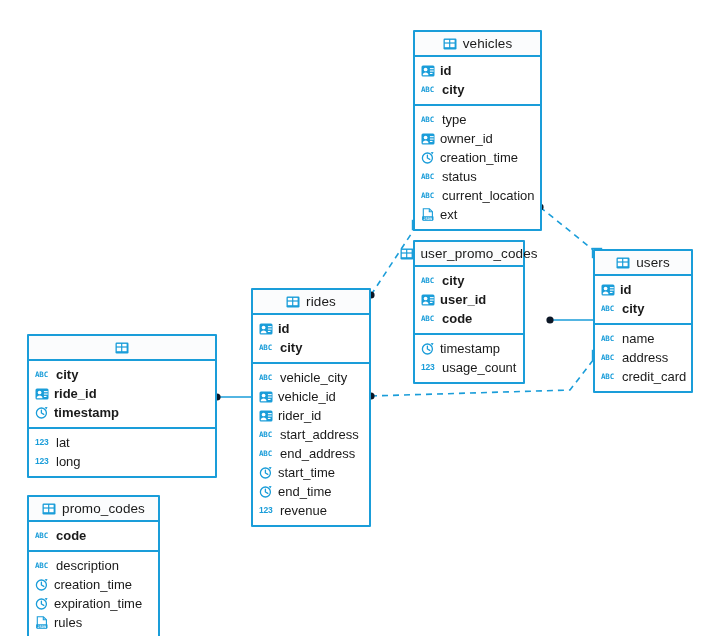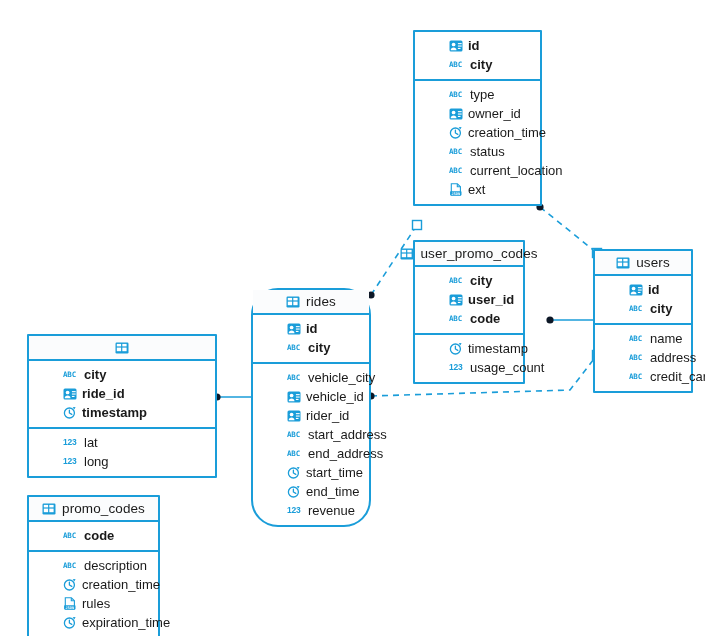--- a/index.html
+++ b/index.html
@@ -27,21 +27,21 @@
     gap:6px;
     padding:0 6px;
   }
   .tname{
     font-size:13.5px;color:#1a1a1a;letter-spacing:.1px;white-space:nowrap;
   }
   .section{padding:4px 0 5px 0;}
   .section.keys{border-bottom:2px solid #1a9dd9;}
   .row{
     display:flex;align-items:center;gap:5px;
-    height:19px;padding:0 5px 0 6px;white-space:nowrap;margin-left:28px;
+    height:19px;padding:0 5px 0 6px;white-space:nowrap;
   }
   .fname{font-size:13px;color:#1a1a1a;}
   .row.pk .fname{font-weight:bold;}
 
   
   .ic{flex:0 0 auto;display:inline-block;line-height:0;}
   .ic svg{display:block;}
   .abc{
     font-size:7.5px;font-weight:bold;color:#1a9dd9;
     letter-spacing:-.2px;line-height:1;
@@ -79,20 +79,32 @@
         <polyline points="371,396 570,390 597,355" fill="none" stroke="#1a9dd9" stroke-width="1.6" stroke-dasharray="6,5"></polyline>
         <circle cx="371" cy="396" r="3.6" fill="#0d1726"></circle>
         <rect x="592.5" y="350.5" width="9" height="9" fill="#ffffff" stroke="#1a9dd9" stroke-width="1.4"></rect>
       </g>
       <g>
         <polyline points="217,397 251,397" fill="none" stroke="#1a9dd9" stroke-width="1.6"></polyline>
         <circle cx="217" cy="397" r="3.6" fill="#0d1726"></circle>
       </g>
     </svg>
 <div class="table" style="left: 413px; top: 30px; width: 129px;">
+      <div class="thead">
+        <span class="ic">
+          <svg width="14" height="12" viewBox="0 0 14 12">
+            <rect x="0.5" y="0.5" width="13" height="11" rx="1.2" fill="#1a9dd9"></rect>
+            <rect x="1.8" y="1.9" width="4.3" height="2.5" fill="#ffffff"></rect>
+            <rect x="7.3" y="1.9" width="4.3" height="2.5" fill="#ffffff"></rect>
+            <rect x="1.8" y="5.6" width="4.3" height="3.6" fill="#ffffff"></rect>
+            <rect x="7.3" y="5.6" width="4.3" height="3.6" fill="#ffffff"></rect>
+          </svg>
+        </span>
+        <span class="tname">vehicles</span>
+      </div>
       <div class="section keys">
         <div class="row pk">
           <span class="ic">
             <svg width="14" height="12" viewBox="0 0 14 12">
               <rect x="0.5" y="0.5" width="13" height="11" rx="1.5" fill="#1a9dd9"></rect>
               <circle cx="4.6" cy="4.5" r="1.85" fill="#ffffff"></circle>
               <path d="M1.7 10.2c0-1.7 1.3-2.6 2.9-2.6s2.9 0.9 2.9 2.6z" fill="#ffffff"></path>
               <rect x="8.9" y="3.1" width="3.8" height="1.1" fill="#ffffff"></rect>
               <rect x="8.9" y="5.5" width="3.8" height="1.1" fill="#ffffff"></rect>
               <rect x="8.9" y="7.9" width="2.6" height="1.1" fill="#ffffff"></rect>
@@ -247,21 +259,21 @@
         <div class="row">
           <span class="ic abc">ABC</span>
           <span class="fname">address</span>
         </div>
         <div class="row">
           <span class="ic abc">ABC</span>
           <span class="fname">credit_card</span>
         </div>
       </div>
     </div>
-    <div class="table" style="left: 251px; top: 288px; width: 120px; border-radius: 27px;">
+    <div class="table" style="left: 251px; top: 288px; width: 120px;">
       <div class="thead">
         <span class="ic">
           <svg width="14" height="12" viewBox="0 0 14 12">
             <rect x="0.5" y="0.5" width="13" height="11" rx="1.2" fill="#1a9dd9"></rect>
             <rect x="1.8" y="1.9" width="4.3" height="2.5" fill="#ffffff"></rect>
             <rect x="7.3" y="1.9" width="4.3" height="2.5" fill="#ffffff"></rect>
             <rect x="1.8" y="5.6" width="4.3" height="3.6" fill="#ffffff"></rect>
             <rect x="7.3" y="5.6" width="4.3" height="3.6" fill="#ffffff"></rect>
           </svg>
         </span>
@@ -429,37 +441,37 @@
         </div>
         <div class="row">
           <span class="ic">
             <svg width="14" height="13" viewBox="0 0 14 13">
               <circle cx="6.4" cy="7.0" r="5.0" fill="none" stroke="#1a9dd9" stroke-width="1.3"></circle>
               <path d="M6.4 4.1 V7.0 L8.8 8.4" fill="none" stroke="#1a9dd9" stroke-width="1.3" stroke-linecap="round"></path>
               <path d="M9.6 1.3 L12.6 1.1 L11.3 3.6 Z" fill="#1a9dd9"></path>
             </svg>
           </span>
           <span class="fname">creation_time</span>
+        </div>
+        <div class="row">
+          <span class="ic">
+            <svg width="14" height="13" viewBox="0 0 14 13">
+              <circle cx="6.4" cy="7.0" r="5.0" fill="none" stroke="#1a9dd9" stroke-width="1.3"></circle>
+              <path d="M6.4 4.1 V7.0 L8.8 8.4" fill="none" stroke="#1a9dd9" stroke-width="1.3" stroke-linecap="round"></path>
+              <path d="M9.6 1.3 L12.6 1.1 L11.3 3.6 Z" fill="#1a9dd9"></path>
+            </svg>
+          </span>
+          <span class="fname">expiration_time</span>
         </div>
         <div class="row">
           <span class="ic">
             <svg width="14" height="13" viewBox="0 0 14 13">
               <path d="M2.3 0.8 H8.4 L11.4 3.7 V12.2 H2.3 Z" fill="#ffffff" stroke="#1a9dd9" stroke-width="1.1"></path>
               <path d="M8.3 0.9 V3.8 H11.3" fill="none" stroke="#1a9dd9" stroke-width="1.1"></path>
               <rect x="1.1" y="8.3" width="11.4" height="4.0" rx="0.6" fill="#1a9dd9"></rect>
               <text x="6.8" y="11.6" font-size="3.6" font-family="DejaVu Sans Mono, monospace" font-weight="bold" fill="#ffffff" text-anchor="middle">JSON</text>
             </svg>
           </span>
           <span class="fname">rules</span>
         </div>
-        <div class="row">
-          <span class="ic">
-            <svg width="14" height="13" viewBox="0 0 14 13">
-              <circle cx="6.4" cy="7.0" r="5.0" fill="none" stroke="#1a9dd9" stroke-width="1.3"></circle>
-              <path d="M6.4 4.1 V7.0 L8.8 8.4" fill="none" stroke="#1a9dd9" stroke-width="1.3" stroke-linecap="round"></path>
-              <path d="M9.6 1.3 L12.6 1.1 L11.3 3.6 Z" fill="#1a9dd9"></path>
-            </svg>
-          </span>
-          <span class="fname">expiration_time</span>
-        </div>
       </div>
     </div>
   </div>
 
 </body></html>

